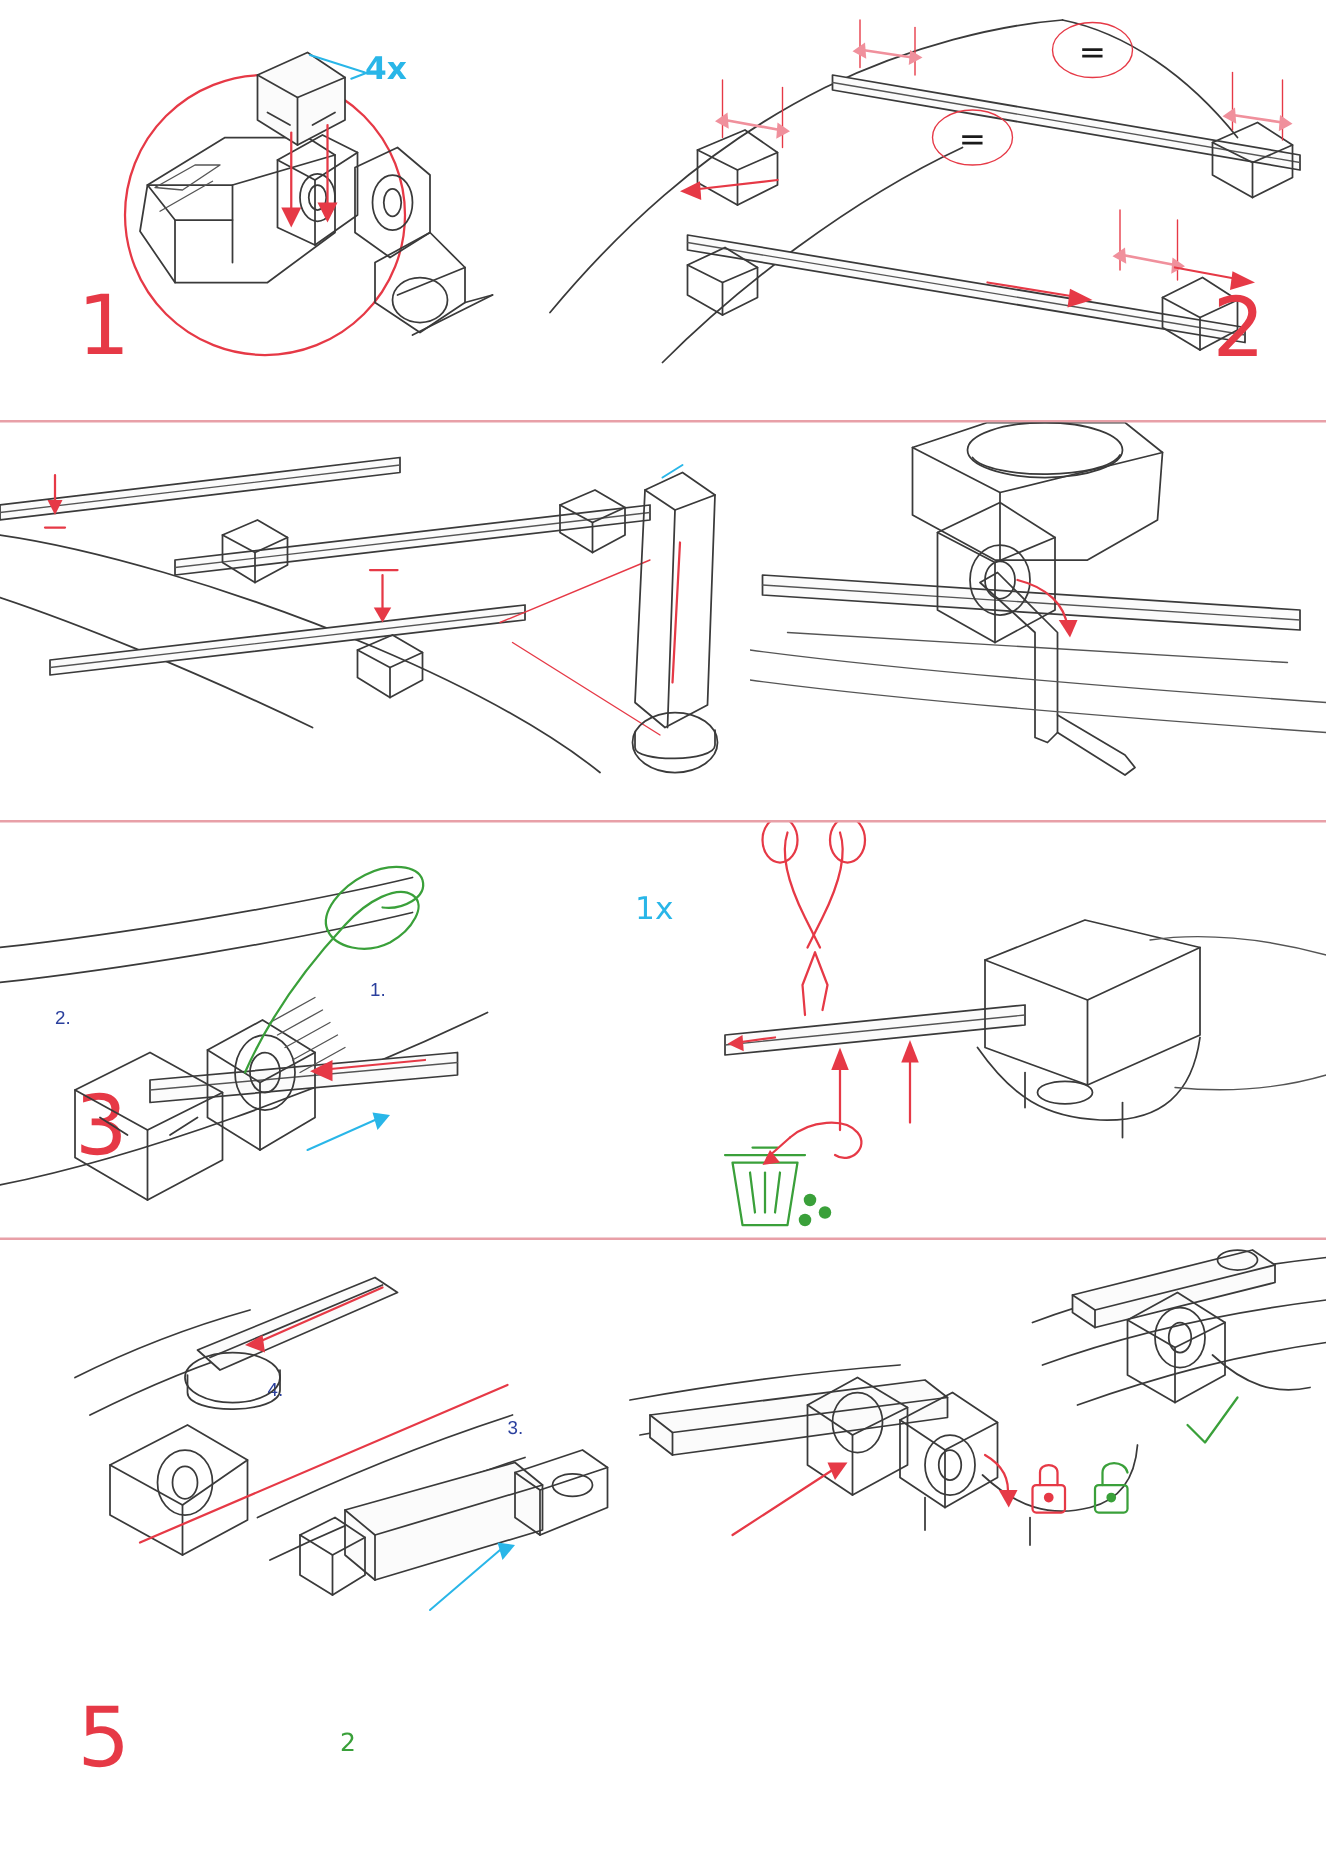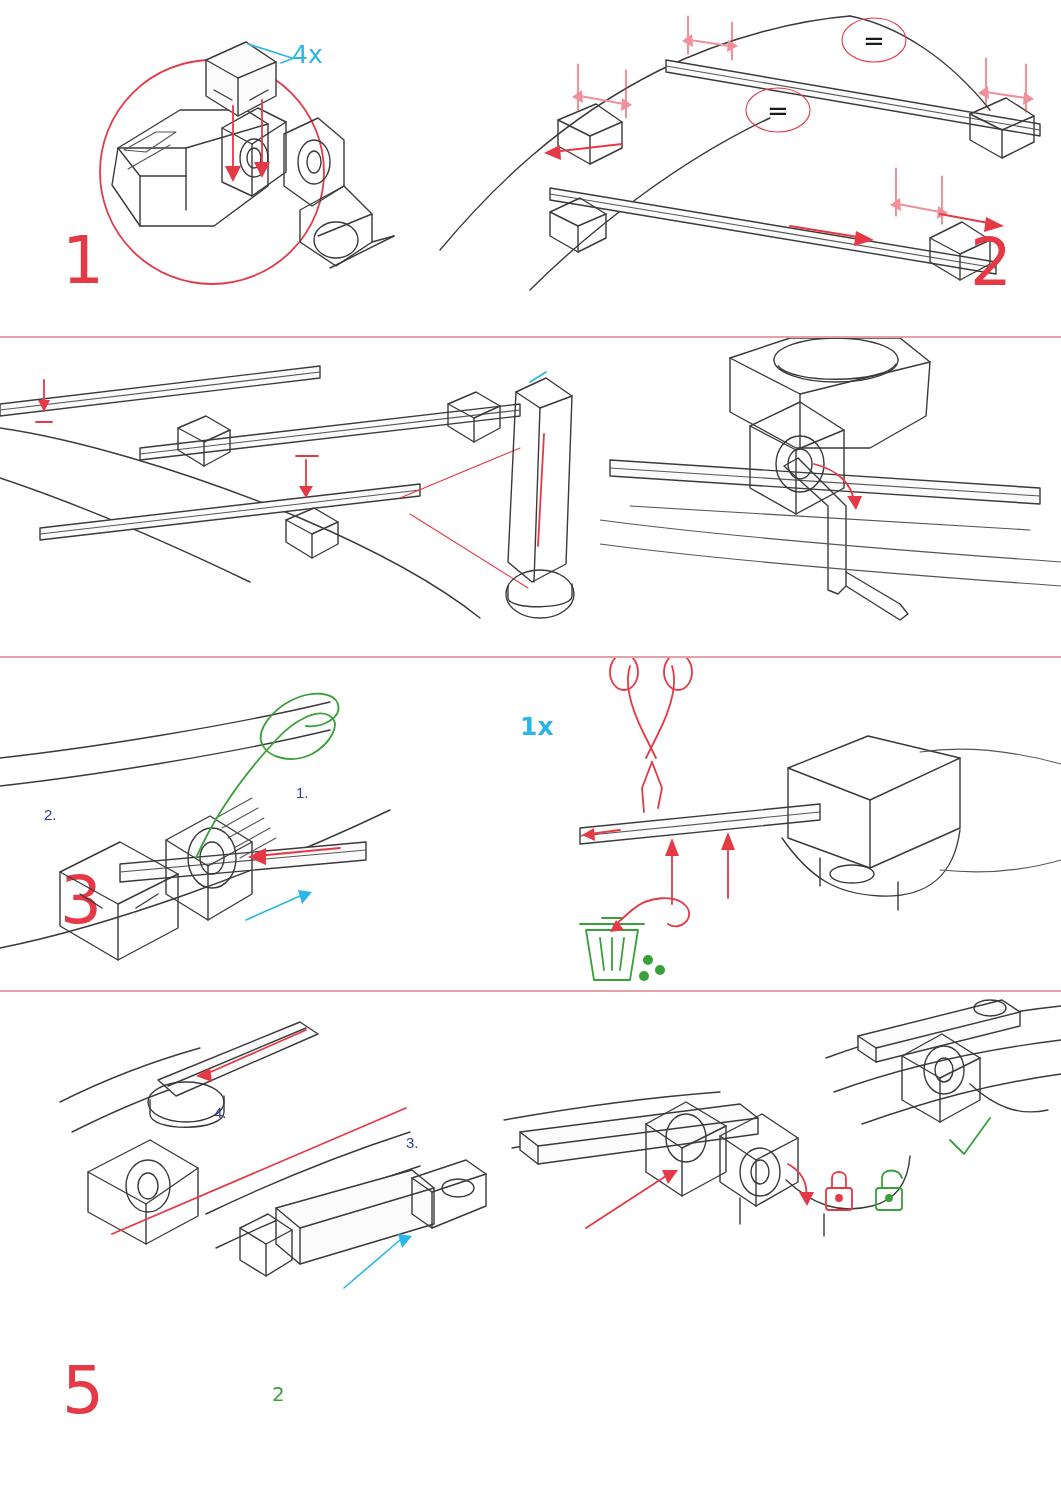--- a/index.html
+++ b/index.html
@@ -124,21 +124,21 @@
         <path d="M233 106 L233 176"></path>
           <path d="M225 166 L233 182 L241 166 Z" fill="#e63946" stroke="none"></path>
         <path d="M262 100 L262 172"></path>
           <path d="M254 162 L262 178 L270 162 Z" fill="#e63946" stroke="none"></path>
       </g>
 
       <path class="cyan" d="M281 63 L294 58"></path>
       <path class="cyan" d="M248 44 L292 58"></path>
     </svg>
     <div class="stepnum" style="left:62px;top:228px;">1</div>
-    <div class="callout" style="left:292px;top:40px;">4x</div>
+    <div class="callout" style="left:292px;top:40px;font-weight:bold;">4x</div>
   </div>
 
   <div class="band" style="top:0;height:336px;left:430px;width:631px;">
     <svg width="631" height="336" viewBox="0 0 631 336">
 
       <g class="ln">
         <path d="M10 250 C60 190 130 120 230 70 C300 36 370 20 420 16"></path>
         <path d="M420 16 C470 26 520 60 560 110"></path>
         <path d="M100 290 C160 230 250 160 340 118"></path>
       </g>
@@ -295,21 +295,21 @@
         </g>
       <path class="cyan" d="M530 44 L546 34"></path>
     </svg>
     <div class="stepnum" style="left:60px;top:530px;">3</div>
     <div class="smalltag" style="left:296px;top:446px;">1.</div>
 
     <div class="smalltag" style="left:44px;top:468px;">2.</div>
 
     <div class="smalltag" style="left:406px;top:796px;">3.</div>
     <div class="smalltag" style="left:214px;top:766px;">4.</div>
-    <div class="callout" style="left:520px;top:374px;font-weight:bold;">1x</div>
+    <div class="callout" style="left:508px;top:374px;">1x</div>
   </div>
 
   <div class="band" style="top:338px;height:318px;left:600px;width:461px;">
     <svg width="461" height="318" viewBox="0 0 461 318">
 
       <g class="ln">
         <path d="M130 20 L190 0 L300 0 L330 24 L326 78 L270 110 L196 110 L130 74 Z"></path>
         <path d="M130 20 L200 56 L330 24"></path>
         <path d="M200 56 L200 110"></path>
         <ellipse cx="236" cy="22" rx="62" ry="22"></ellipse>

